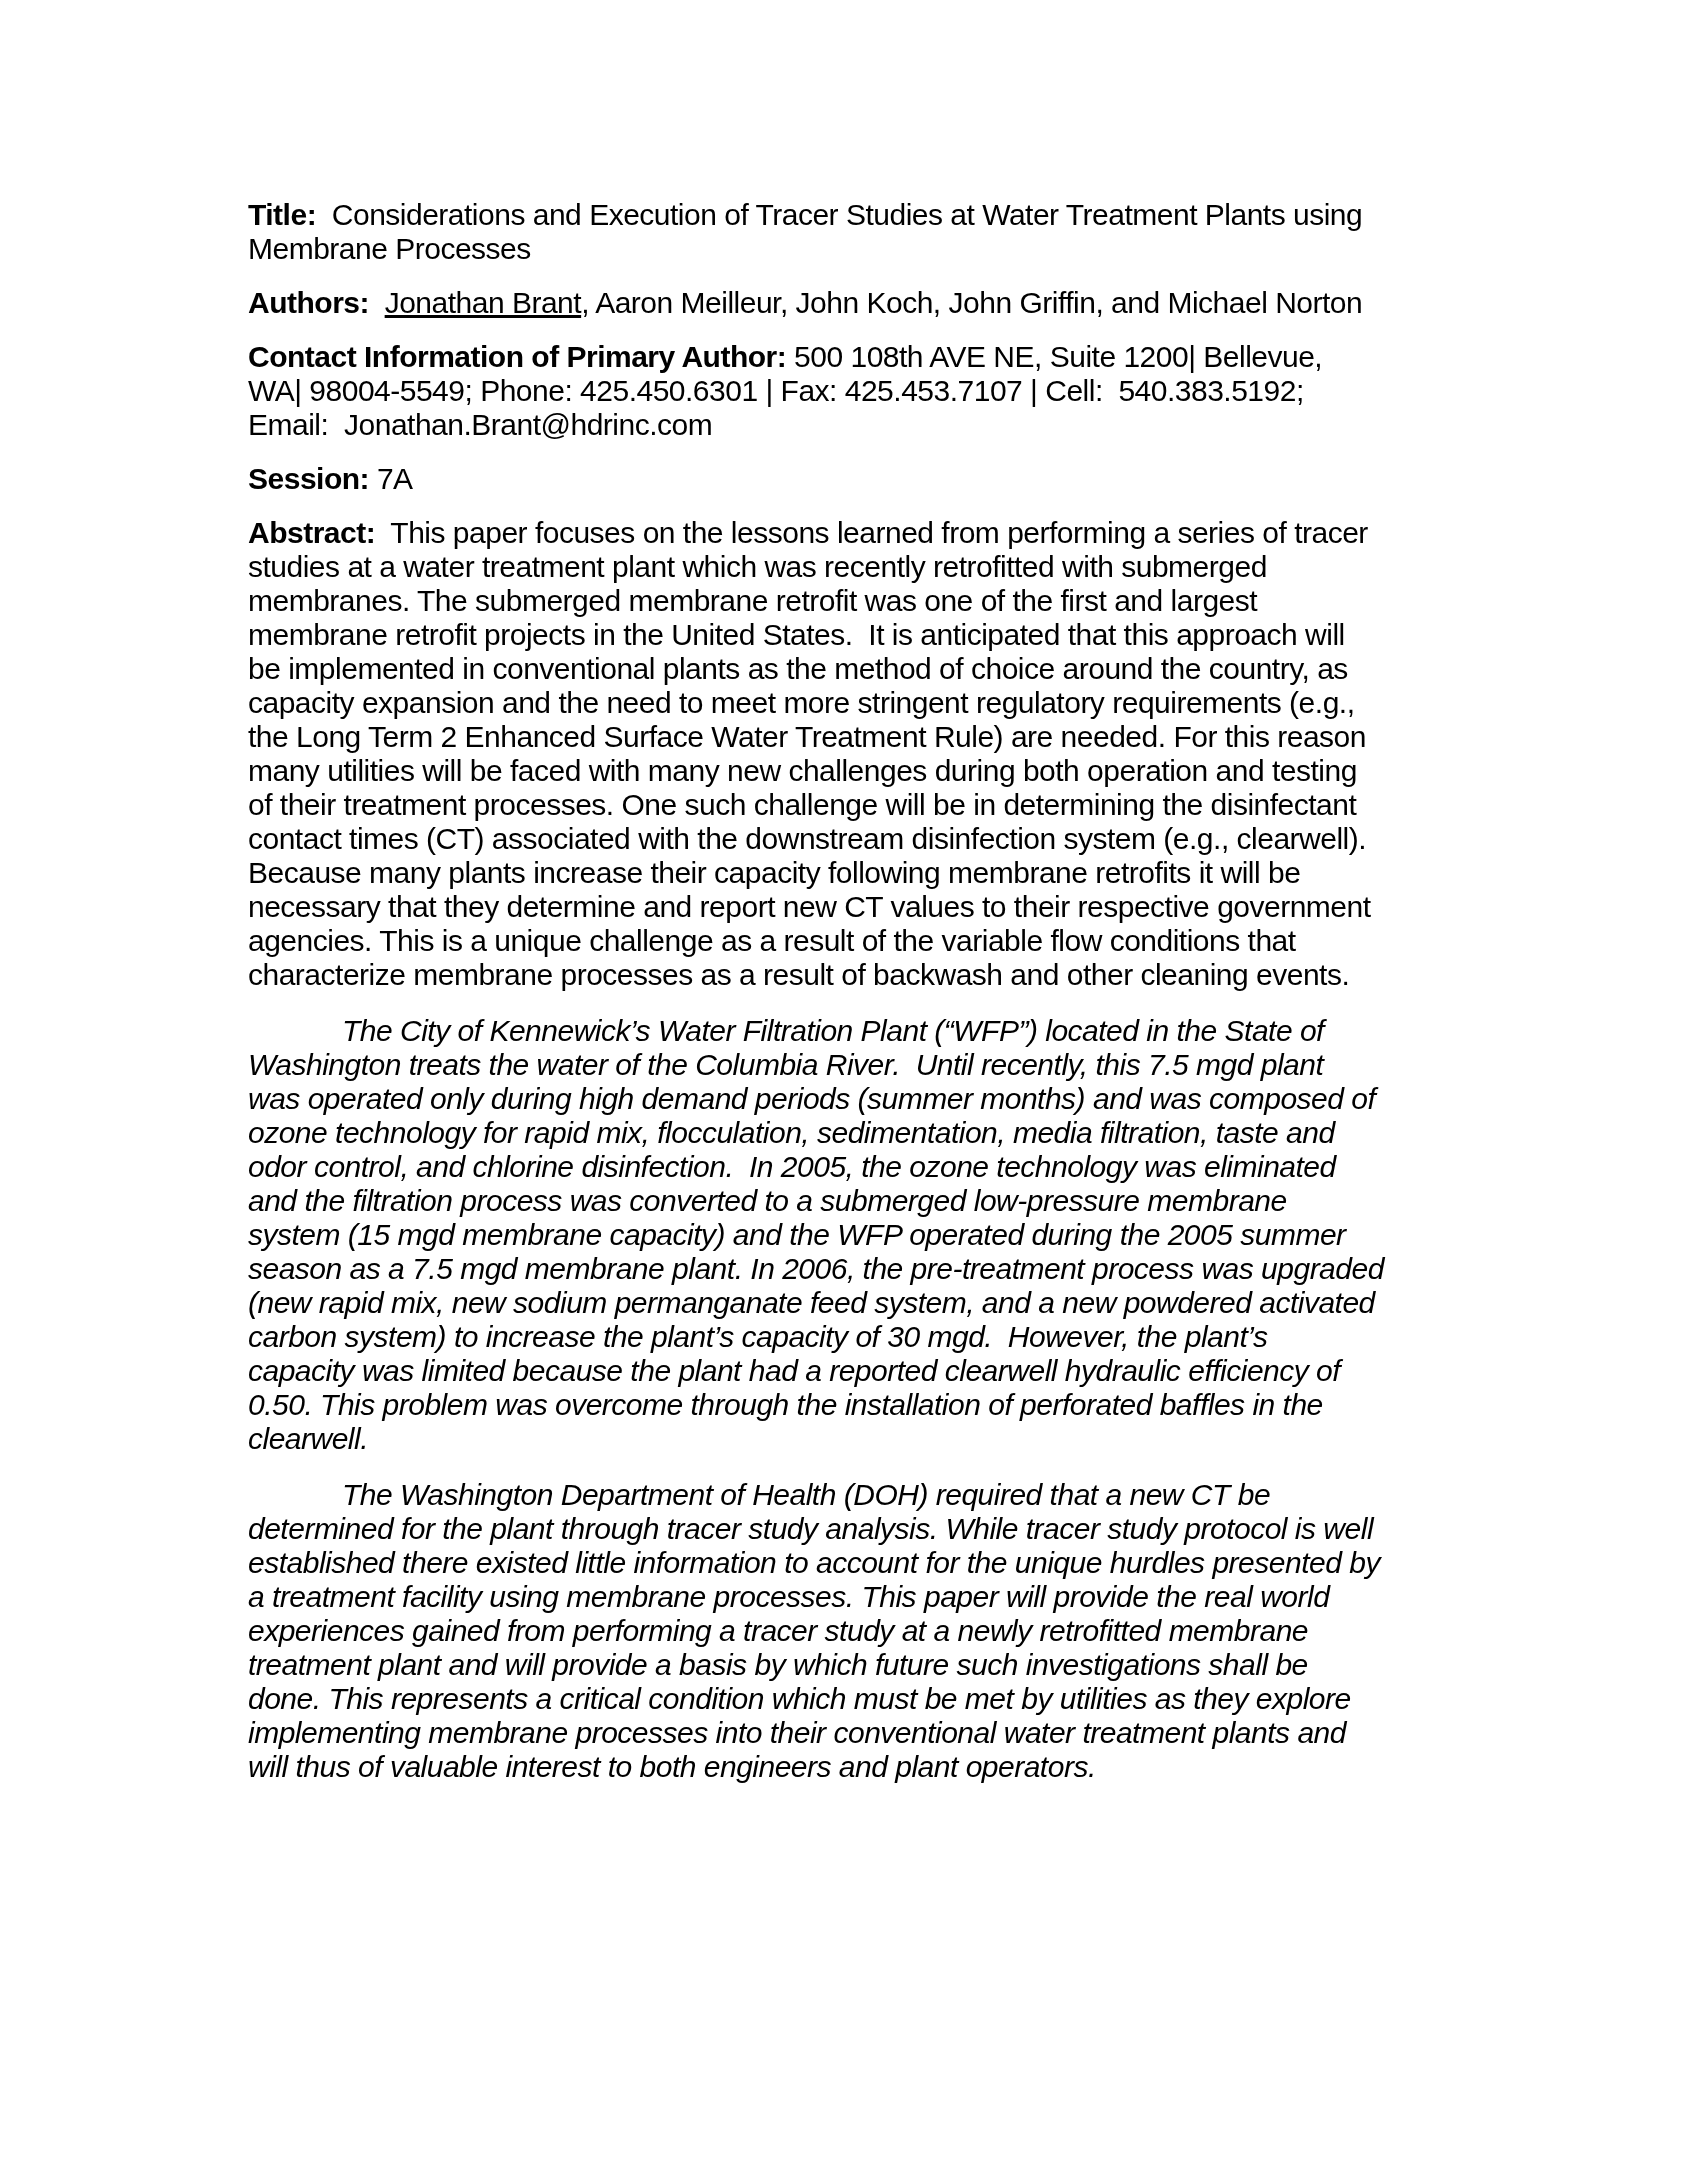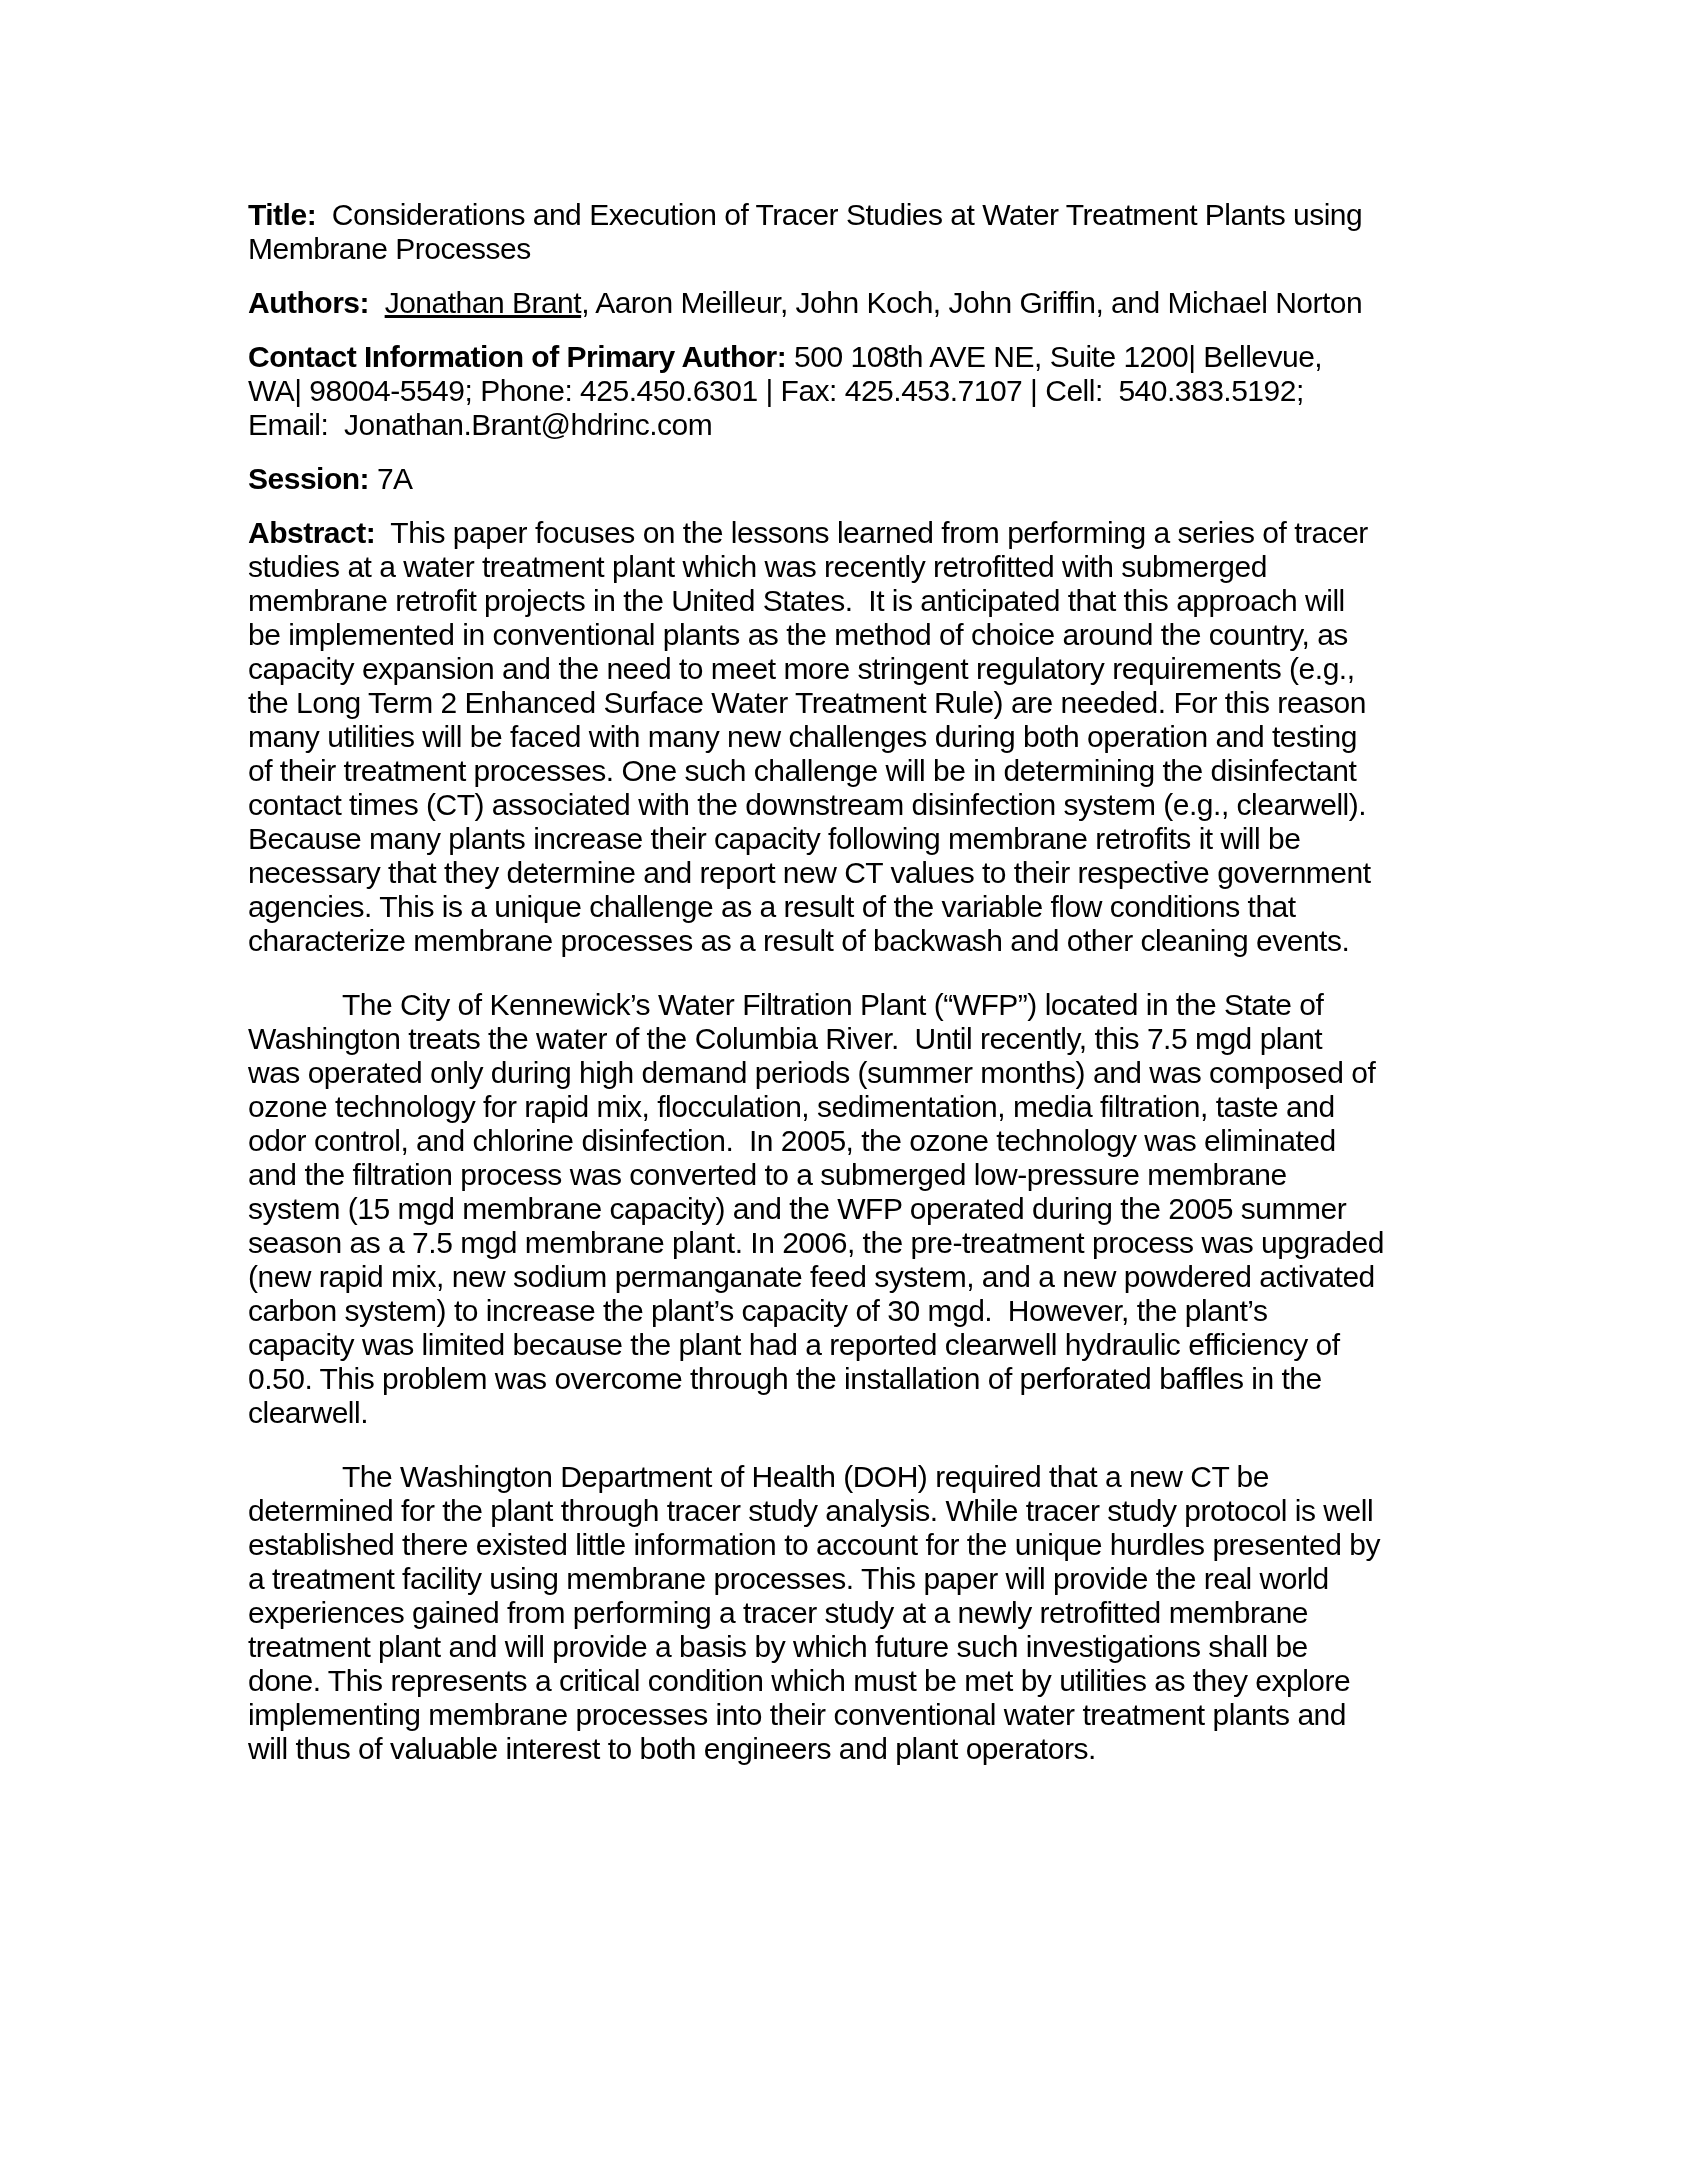--- a/index.html
+++ b/index.html
@@ -18,21 +18,21 @@
     font-family: "Liberation Sans", sans-serif;
     font-size: 30px;
     line-height: 34px;
     letter-spacing: -0.5px;
     color: #000000;
   }
   .line { white-space: pre; }
   .b { font-weight: bold; }
   .u { text-decoration: underline; margin-top: 26px; }
   .block { margin-bottom: 20px; }
-  .para { margin-top: 30px; margin-bottom: 0; }
+  .para { margin-top: 22px; margin-bottom: 0; font-style: italic; }
   .indent { padding-left: 94px; }
 </style>
 </head>
 <body>
 
 <div class="page">
   <div class="content">
 
     <div class="block">
       <div class="line"><span class="b">Title:</span><span>  Considerations and Execution of Tracer Studies at Water Treatment Plants using</span></div>
@@ -49,20 +49,21 @@
       <div class="line"><span>Email:  Jonathan.Brant@hdrinc.com</span></div>
     </div>
 
     <div class="block">
       <div class="line"><span class="b">Session:</span><span> 7A</span></div>
     </div>
 
     <div>
       <div class="line"><span class="b">Abstract:</span><span>  This paper focuses on the lessons learned from performing a series of tracer</span></div>
       <div class="line">studies at a water treatment plant which was recently retrofitted with submerged</div>
+      <div class="line">membranes. The submerged membrane retrofit was one of the first and largest</div>
       <div class="line">membrane retrofit projects in the United States.  It is anticipated that this approach will</div>
       <div class="line">be implemented in conventional plants as the method of choice around the country, as</div>
       <div class="line">capacity expansion and the need to meet more stringent regulatory requirements (e.g.,</div>
       <div class="line">the Long Term 2 Enhanced Surface Water Treatment Rule) are needed. For this reason</div>
       <div class="line">many utilities will be faced with many new challenges during both operation and testing</div>
       <div class="line">of their treatment processes. One such challenge will be in determining the disinfectant</div>
       <div class="line">contact times (CT) associated with the downstream disinfection system (e.g., clearwell).</div>
       <div class="line">Because many plants increase their capacity following membrane retrofits it will be</div>
       <div class="line">necessary that they determine and report new CT values to their respective government</div>
       <div class="line">agencies. This is a unique challenge as a result of the variable flow conditions that</div>

